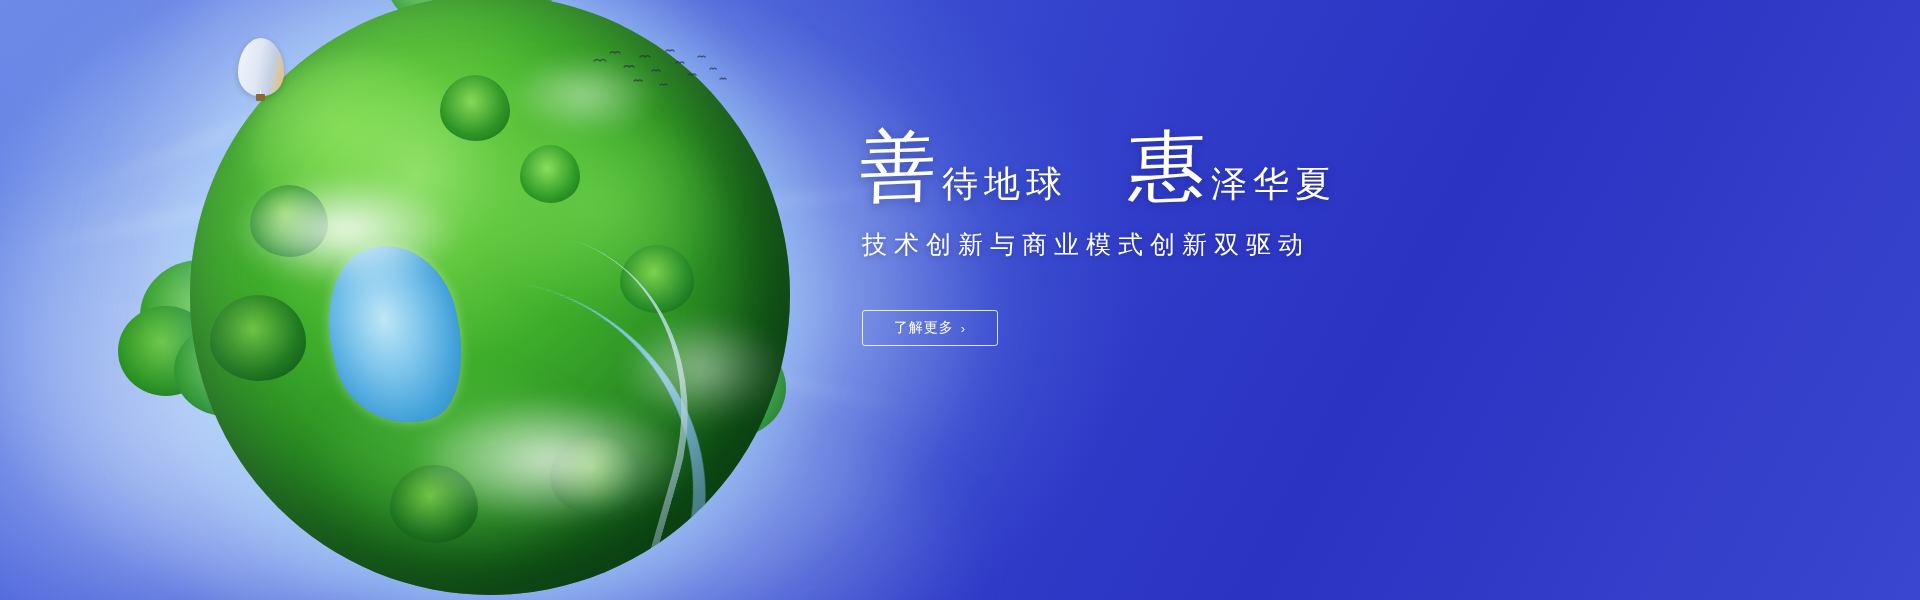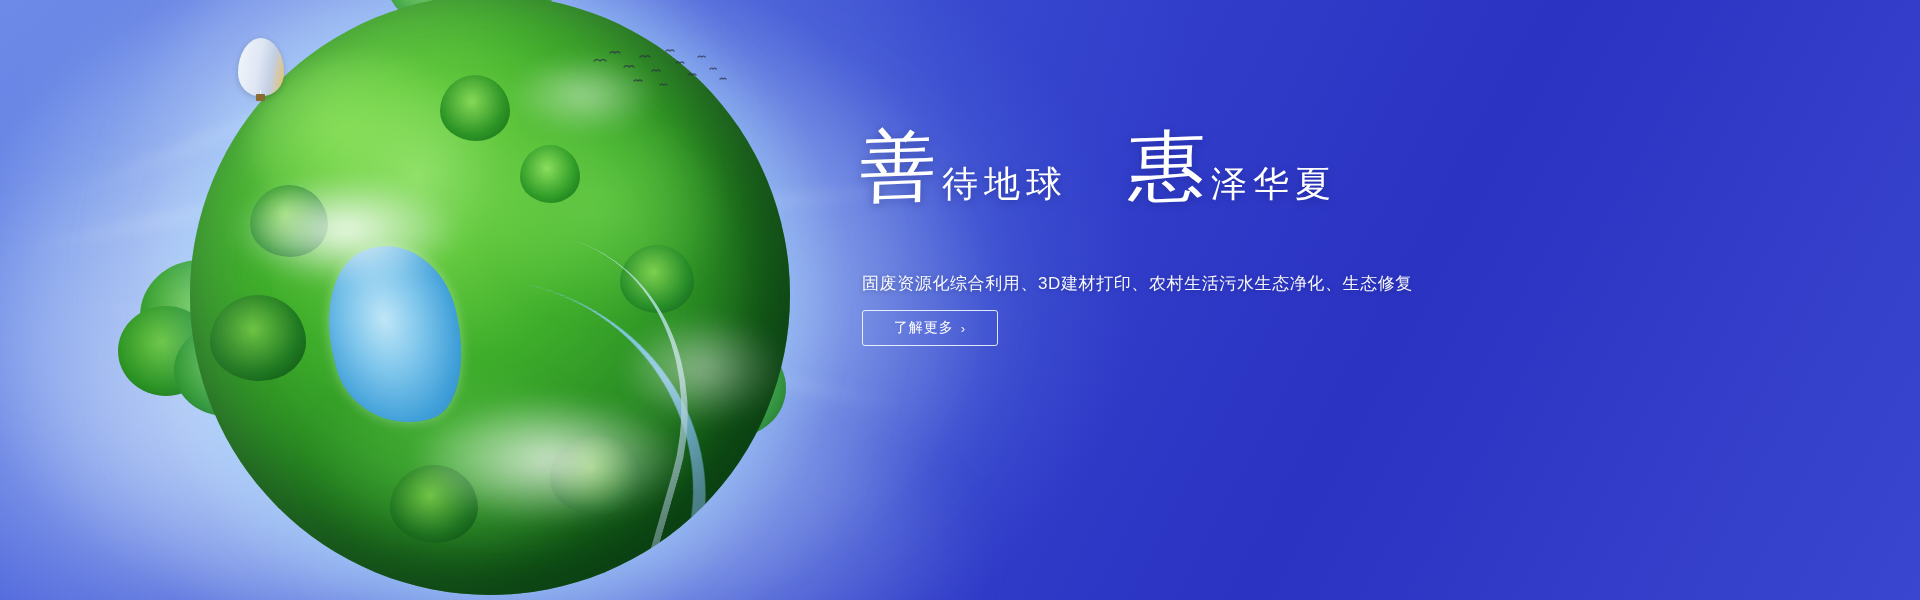--- a/index.html
+++ b/index.html
@@ -234,22 +234,22 @@
     <div class="headline">
       <span class="phrase">
         <span class="big-char">善</span><span class="rest-chars">待地球</span>
       </span>
       <span class="gap"></span>
       <span class="phrase">
         <span class="big-char">惠</span><span class="rest-chars">泽华夏</span>
       </span>
     </div>
 
-
-    <div class="desc">固废资源化综合利用、3D建材打印、农村生活污水生态净化、生态修复</div>
+    <div class="subtitle">技术创新与商业模式创新双驱动</div>
+
 
     <div class="cta">
       <span>了解更多</span>
       <span class="chev">›</span>
     </div>
 
   </div>
 </div>
 
 </body></html>

